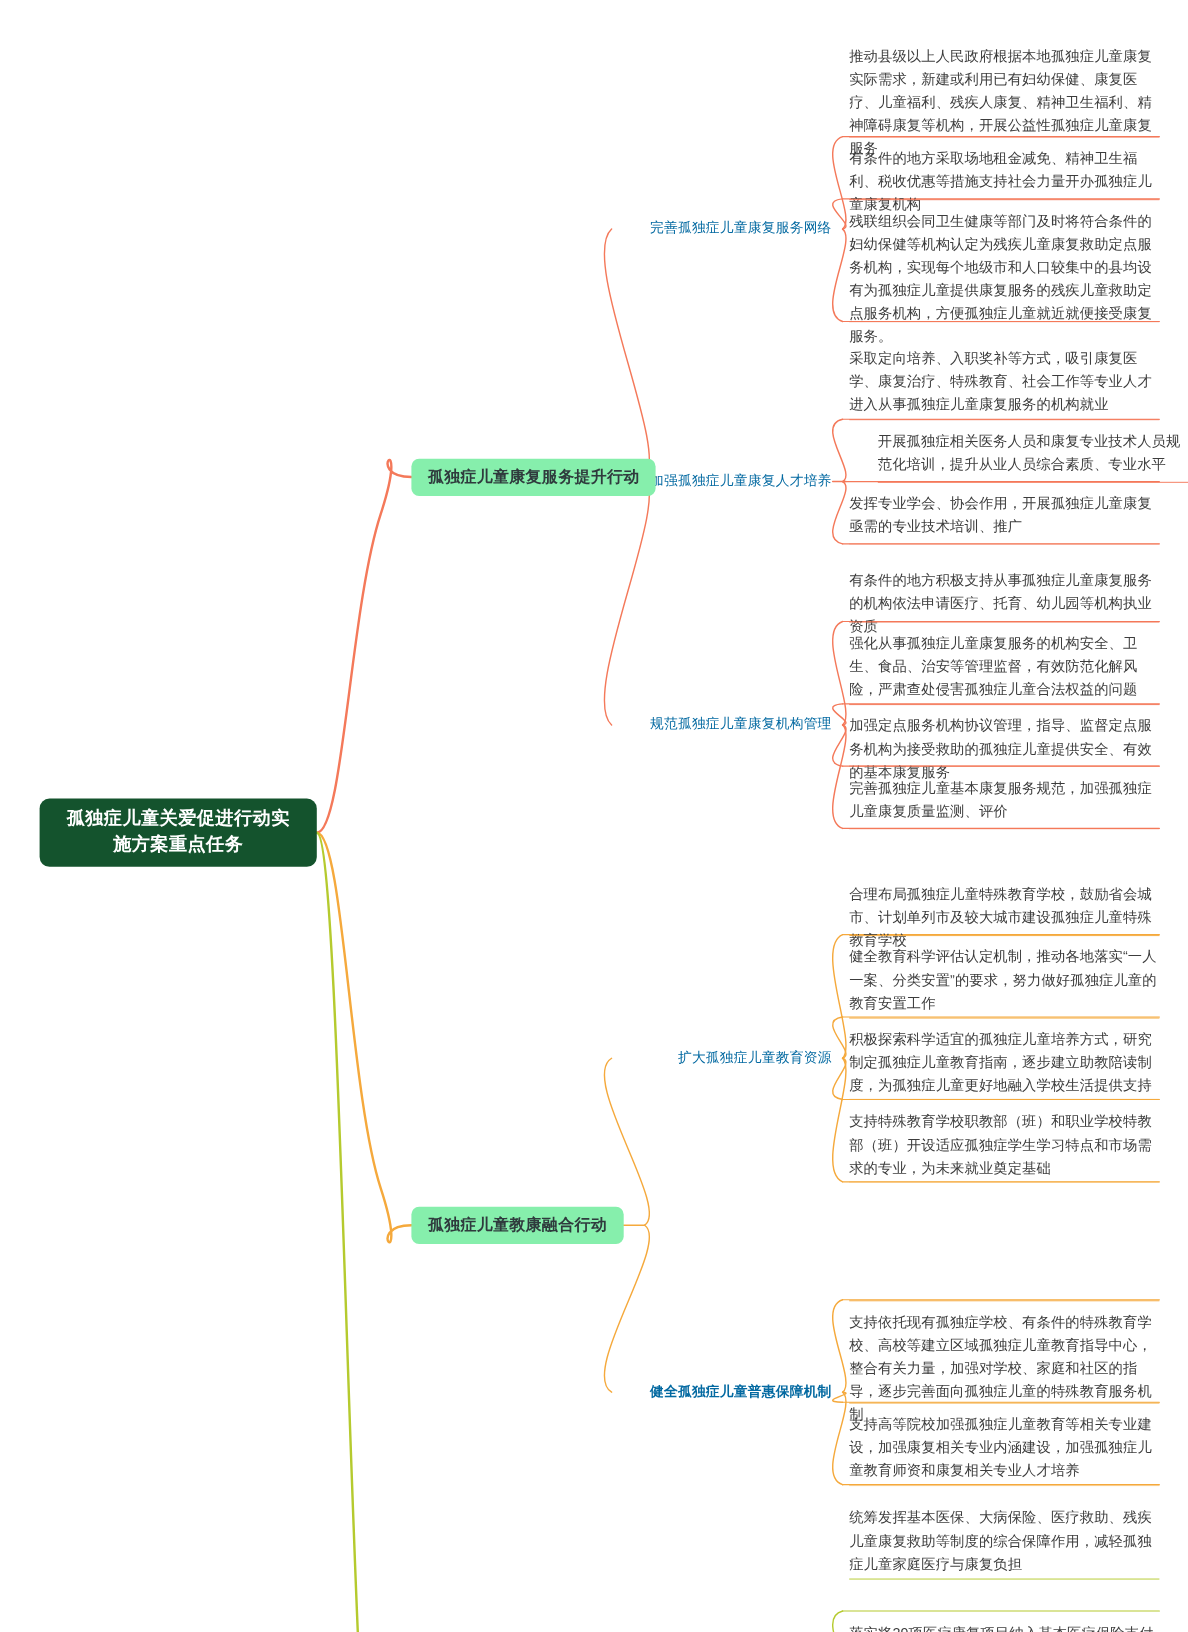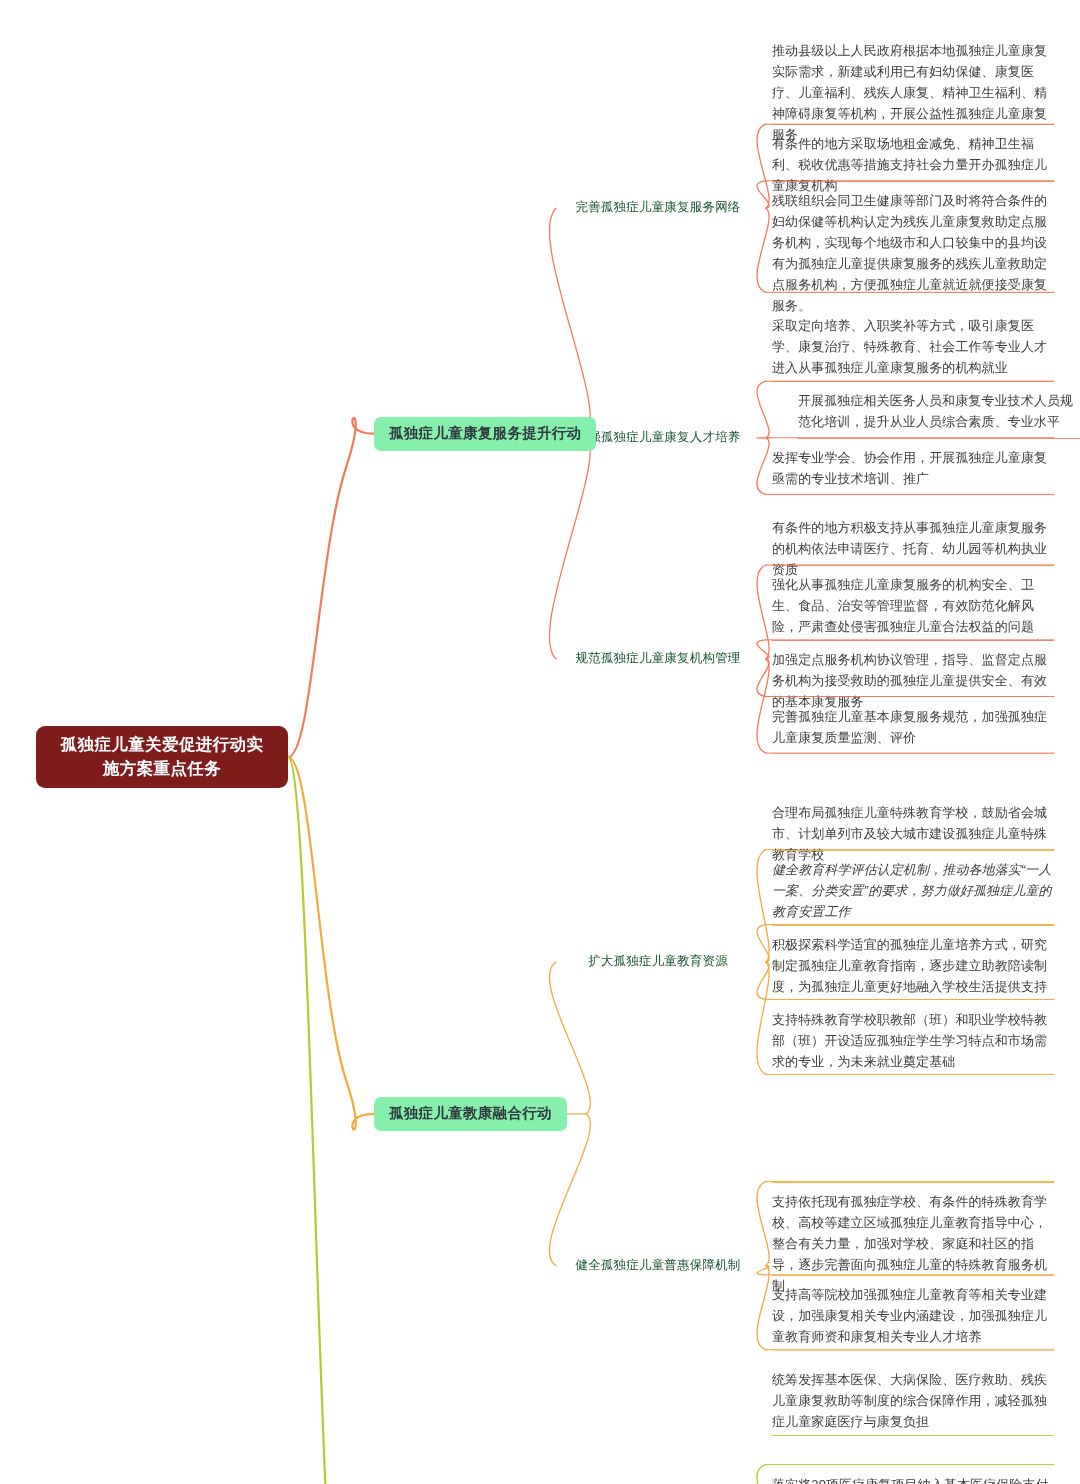--- a/index.html
+++ b/index.html
@@ -9,21 +9,21 @@
     font-family: "Liberation Sans", "DejaVu Sans", sans-serif;
   }
   #canvas { position: relative; width: 1080px; height: 1484px; overflow: hidden; }
   #wires { position: absolute; left: 0; top: 0; width: 1080px; height: 1484px; pointer-events: none; }
 
   
   .root-node {
     position: absolute;
     left: 36px; top: 726px;
     width: 252px; height: 62px;
-    background: #7f1d1d;
+    background: #14532d;
     border-radius: 9px;
     display: flex; align-items: center; justify-content: center;
     color: #ffffff;
     font-size: 16.5px; font-weight: bold;
     line-height: 1.45;
     text-align: center;
     letter-spacing: .4px;
     padding: 0 8px;
   }
 
@@ -37,24 +37,24 @@
     color: #2f3b3d;
     font-size: 14.5px; font-weight: bold;
     white-space: nowrap;
     padding: 0 15px;
     letter-spacing: .3px;
   }
 
   
   .sub-label {
     position: absolute;
-    color: #14532d;
+    color: #0369a1;
     font-size: 12.5px;
     white-space: nowrap;
-    text-align: center;
+    text-align: right;
     letter-spacing: .2px;
   }
 
   
   .leaf {
     position: absolute;
     width: 282px;
     color: #3c3c3c;
     font-size: 13px;
     line-height: 1.62;
@@ -159,27 +159,27 @@
       <div class="sub-label" style="top: 428.8px; left: 560px; width: 196px;"><span>加强孤独症儿童康复人才培养</span></div>
       <div class="leaf" style="left: 772px; top: 517.4px; height: 48.6px;"><span>有条件的地方积极支持从事孤独症儿童康复服务的机构依法申请医疗、托育、幼儿园等机构执业资质</span><div class="rule" style="background: rgb(244, 121, 90); opacity: 0.85;"></div></div>
       <div class="leaf" style="left: 772px; top: 574px; height: 66.9px;"><span>强化从事孤独症儿童康复服务的机构安全、卫生、食品、治安等管理监督，有效防范化解风险，严肃查处侵害孤独症儿童合法权益的问题</span><div class="rule" style="background: rgb(244, 121, 90); opacity: 0.85;"></div></div>
       <div class="leaf" style="left: 772px; top: 648.9px; height: 48.6px;"><span>加强定点服务机构协议管理，指导、监督定点服务机构为接受救助的孤独症儿童提供安全、有效的基本康复服务</span><div class="rule" style="background: rgb(244, 121, 90); opacity: 0.85;"></div></div>
       <div class="leaf" style="left: 772px; top: 705.5px; height: 48.6px;"><span>完善孤独症儿童基本康复服务规范，加强孤独症儿童康复质量监测、评价</span><div class="rule" style="background: rgb(244, 121, 90); opacity: 0.45;"></div></div>
       <div class="sub-label" style="top: 650.05px; left: 560px; width: 196px;"><span>规范孤独症儿童康复机构管理</span></div>
       <div class="branch-node" style="top: 416.65px; left: 374px;">
         <span>孤独症儿童康复服务提升行动</span>
       </div>
       <div class="leaf" style="left: 772px; top: 802.1px; height: 48.6px;"><span>合理布局孤独症儿童特殊教育学校，鼓励省会城市、计划单列市及较大城市建设孤独症儿童特殊教育学校</span><div class="rule" style="background: rgb(245, 169, 60); opacity: 0.85;"></div></div>
-      <div class="leaf" style="left: 772px; top: 858.7px; height: 66.9px; font-style: italic;"><span>健全教育科学评估认定机制，推动各地落实“一人一案、分类安置”的要求，努力做好孤独症儿童的教育安置工作</span><div class="rule" style="background: rgb(245, 169, 60); opacity: 0.85;"></div></div>
+      <div class="leaf" style="left: 772px; top: 858.7px; height: 66.9px;"><span>健全教育科学评估认定机制，推动各地落实“一人一案、分类安置”的要求，努力做好孤独症儿童的教育安置工作</span><div class="rule" style="background: rgb(245, 169, 60); opacity: 0.85;"></div></div>
       <div class="leaf" style="left: 772px; top: 933.6px; height: 66.9px;"><span>积极探索科学适宜的孤独症儿童培养方式，研究制定孤独症儿童教育指南，逐步建立助教陪读制度，为孤独症儿童更好地融入学校生活提供支持</span><div class="rule" style="background: rgb(245, 169, 60); opacity: 0.85;"></div></div>
       <div class="leaf" style="left: 772px; top: 1008.5px; height: 66.9px;"><span>支持特殊教育学校职教部（班）和职业学校特教部（班）开设适应孤独症学生学习特点和市场需求的专业，为未来就业奠定基础</span><div class="rule" style="background: rgb(245, 169, 60); opacity: 0.45;"></div></div>
       <div class="sub-label" style="top: 953.05px; left: 560px; width: 196px;"><span>扩大孤独症儿童教育资源</span></div>
       <div class="leaf" style="left: 772px; top: 1097.4px; height: 85.2px;"><div class="rule" style="background: rgb(245, 169, 60); opacity: 0.85;"></div></div>
       <div class="leaf" style="left: 772px; top: 1190.6px; height: 85.2px;"><span>支持依托现有孤独症学校、有条件的特殊教育学校、高校等建立区域孤独症儿童教育指导中心，整合有关力量，加强对学校、家庭和社区的指导，逐步完善面向孤独症儿童的特殊教育服务机制</span><div class="rule" style="background: rgb(245, 169, 60); opacity: 0.85;"></div></div>
       <div class="leaf" style="left: 772px; top: 1283.8px; height: 66.9px;"><span>支持高等院校加强孤独症儿童教育等相关专业建设，加强康复相关专业内涵建设，加强孤独症儿童教育师资和康复相关专业人才培养</span><div class="rule" style="background: rgb(245, 169, 60); opacity: 0.45;"></div></div>
-      <div class="sub-label" style="top: 1256.65px; left: 560px; width: 196px;"><span>健全孤独症儿童普惠保障机制</span></div>
+      <div class="sub-label" style="top: 1256.65px; left: 560px; width: 196px; font-weight: bold;"><span>健全孤独症儿童普惠保障机制</span></div>
       <div class="branch-node" style="top: 1096.85px; left: 374px;">
         <span>孤独症儿童教康融合行动</span>
       </div>
       <div class="leaf" style="left: 772px; top: 1369px; height: 66.9px;"><span>统筹发挥基本医保、大病保险、医疗救助、残疾儿童康复救助等制度的综合保障作用，减轻孤独症儿童家庭医疗与康复负担</span><div class="rule" style="background: rgb(181, 202, 46); opacity: 0.85;"></div></div>
       <div class="leaf" style="left: 772px; top: 1473.6px; height: 48.6px;"><span>落实将29项医疗康复项目纳入基本医疗保险支付范围的要求，有条件的地区结合基金承受能力加强门诊保障</span></div>
     </div>
 </div>
 
 </body></html>

